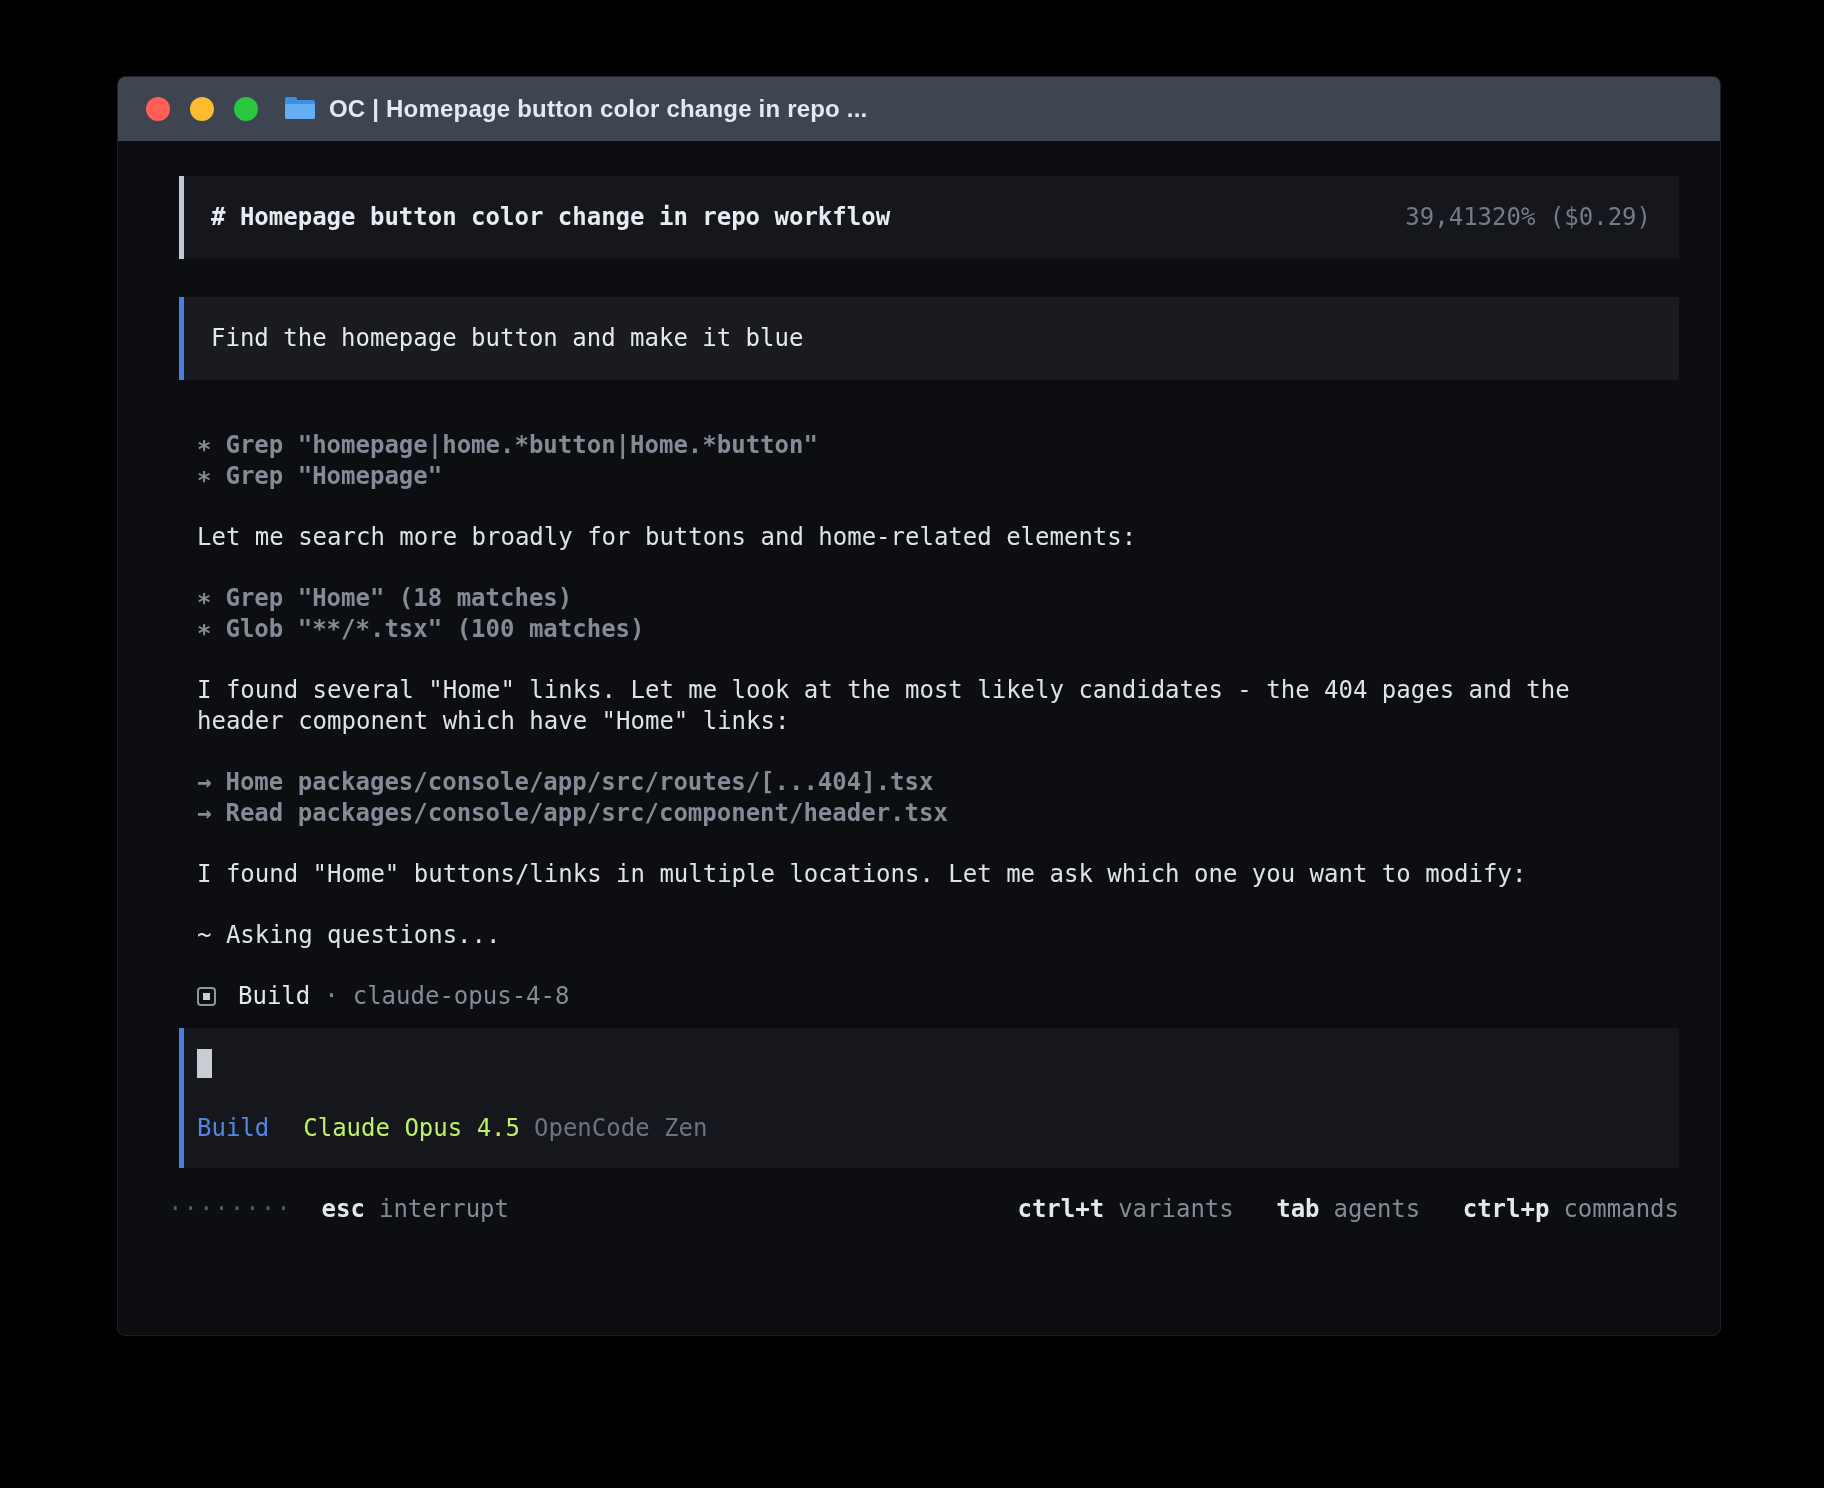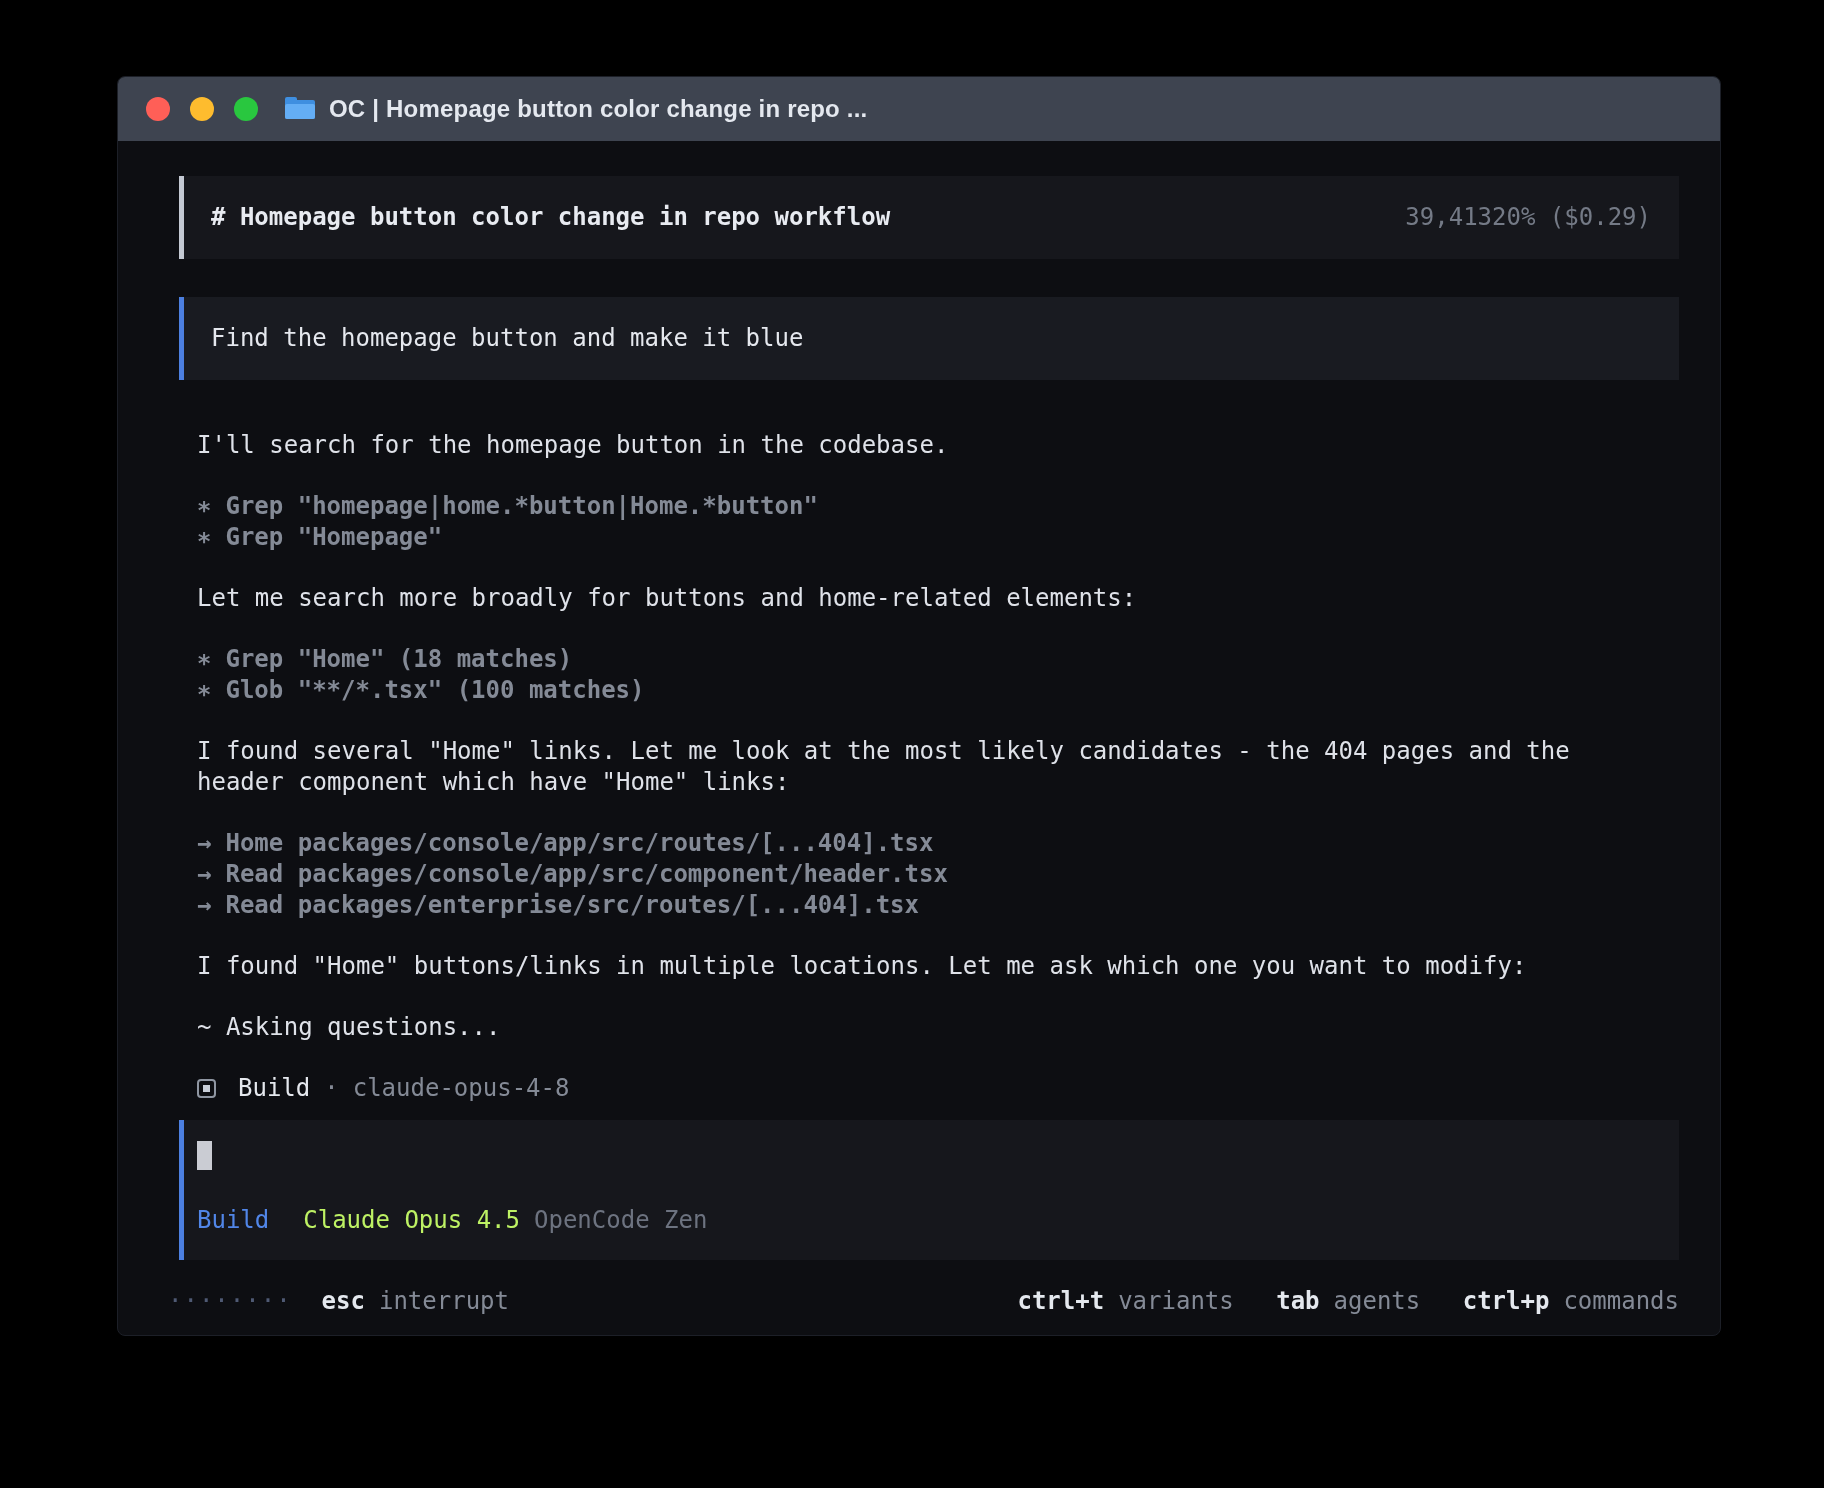--- a/index.html
+++ b/index.html
@@ -96,21 +96,20 @@
       <span class="session-stats">
         <span>39,413</span>
         <span>20% ($0.29)</span>
       </span>
     </div>
 
     <div class="block user-msg">
       <span>Find the homepage button and make it blue</span>
     </div>
 
-    <div class="para">I'll search for the homepage button in the codebase.</div>
 
     <div class="tool-group">
       <div class="tool-line"><span class="marker">∗</span><span>Grep "homepage|home.*button|Home.*button"</span></div>
       <div class="tool-line"><span class="marker">∗</span><span>Grep "Homepage"</span></div>
     </div>
 
     <div class="para">Let me search more broadly for buttons and home-related elements:</div>
 
     <div class="tool-group">
       <div class="tool-line"><span class="marker">∗</span><span>Grep "Home" (18 matches)</span></div>
@@ -118,21 +117,20 @@
     </div>
 
     <div class="para">
       <div>I found several "Home" links. Let me look at the most likely candidates - the 404 pages and the</div>
       <div>header component which have "Home" links:</div>
     </div>
 
     <div class="tool-group">
       <div class="tool-line"><span class="marker">→</span><span>Home packages/console/app/src/routes/[...404].tsx</span></div>
       <div class="tool-line"><span class="marker">→</span><span>Read packages/console/app/src/component/header.tsx</span></div>
-      <div class="tool-line"><span class="marker">→</span><span>Read packages/enterprise/src/routes/[...404].tsx</span></div>
     </div>
 
     <div class="para">I found "Home" buttons/links in multiple locations. Let me ask which one you want to modify:</div>
 
     <div class="status-line">~ Asking questions...</div>
 
     <div class="agent-line">
       <span class="agent-icon">
           <span class="agent-icon-inner"></span>
         </span>

